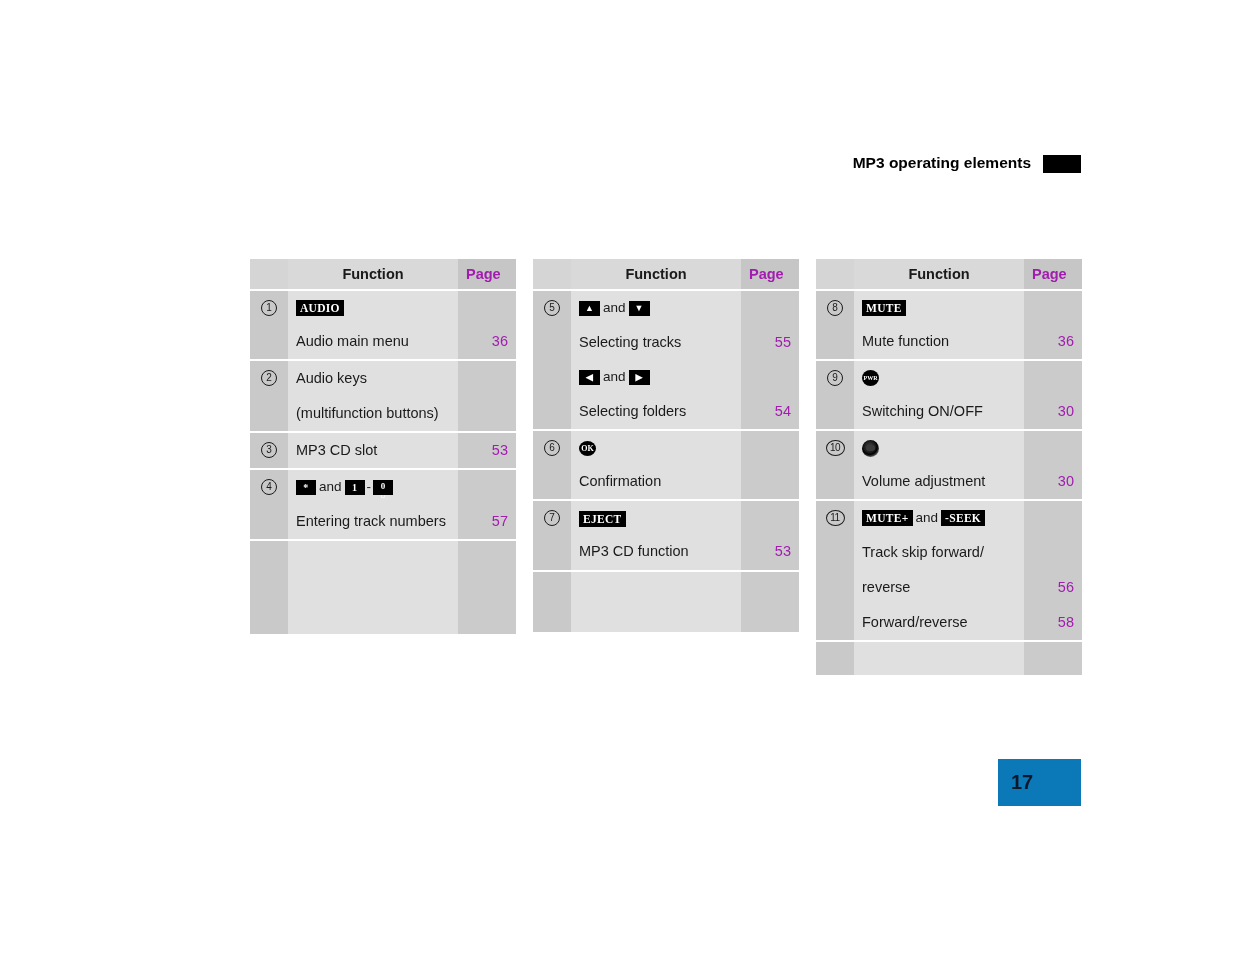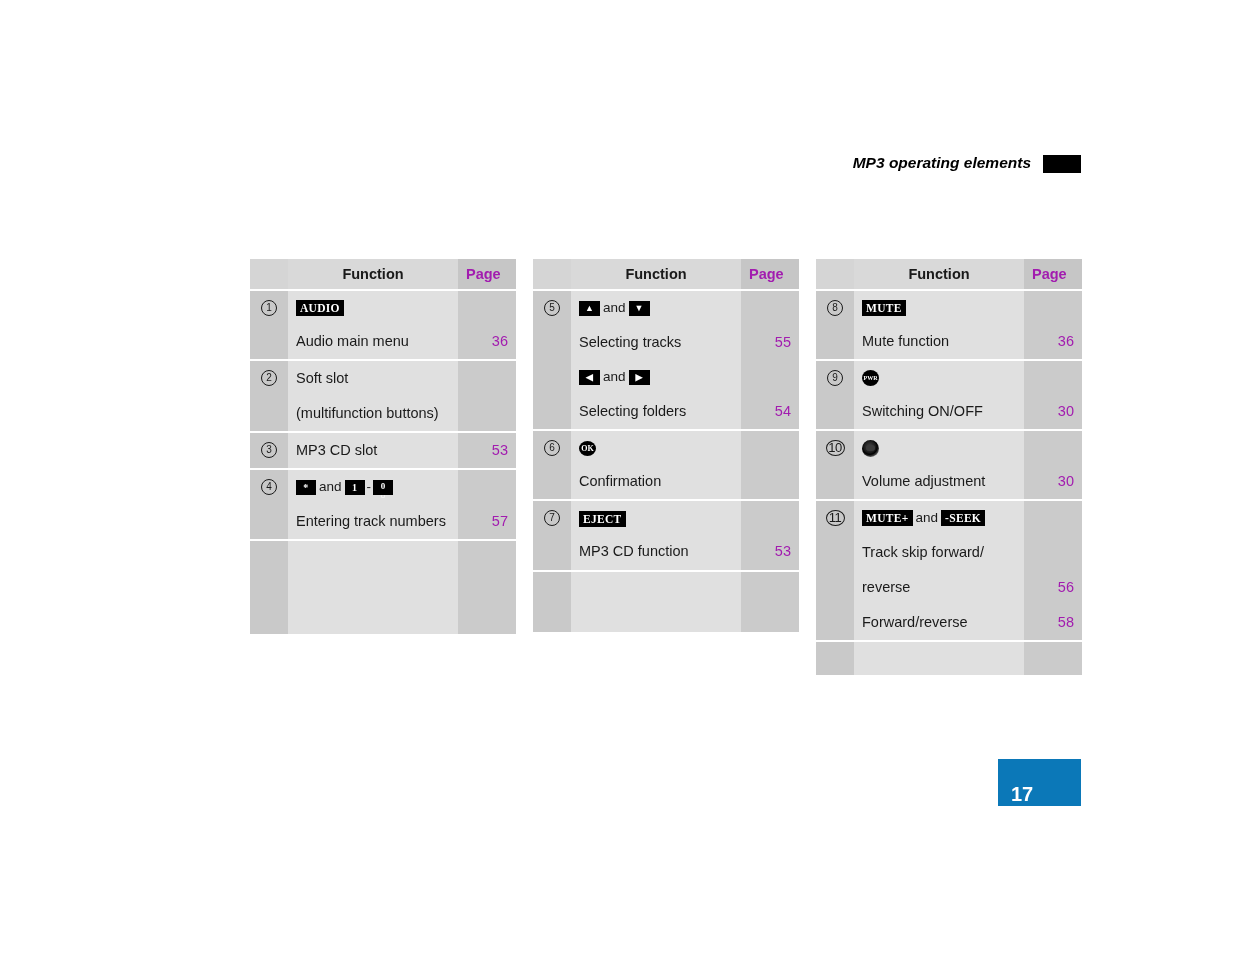--- a/index.html
+++ b/index.html
@@ -36,21 +36,20 @@
     font-size: 17px;
     font-weight: bold;
     letter-spacing: 0.1px;
   }
   .header-sub {
     height: 24px;
     display: flex;
     align-items: center;
     justify-content: flex-end;
     position: relative;
-    font-style: italic;
   }
   .header-sub-title {
     color: #000000;
     font-size: 15.5px;
     font-weight: bold;
     padding-right: 50px;
     white-space: nowrap;
   }
   .header-tab-marker {
     position: absolute;
@@ -148,21 +147,21 @@
     font-size: 10px;
     text-align: center;
     color: #1a1a1a;
     margin-top: 9px;
     font-family: "Liberation Sans", sans-serif;
   }
   .circ.wide {
     width: 17px;
     height: 14px;
     border-radius: 50%;
-    font-size: 13px;
+    font-size: 10px;
     letter-spacing: -0.5px;
   }
 
   
   .key {
     display: inline-block;
     background: #000000;
     color: #ffffff;
     font-size: 11.5px;
     font-weight: bold;
@@ -256,25 +255,25 @@
   }
 
   
   .page-badge {
     position: absolute;
     left: 998px;
     top: 759px;
     width: 83px;
     height: 47px;
     background: #0b78b8;
-    color: #ffffff;
+    color: #0f172a;
     font-size: 20px;
     font-weight: bold;
     display: flex;
-    align-items: flex-end;
+    align-items: center;
     padding-left: 13px;
     box-sizing: border-box;
   }
 </style>
 </head>
 <body>
 
 <div class="header-wrap">
   <div class="header-sub">
     <span class="header-sub-title">MP3 operating elements</span>
@@ -300,21 +299,21 @@
             <td class="cell-num" rowspan="2"><span class="circ">1</span></td>
             <td class="cell-fn glyphline" style="border-bottom:none"><span class="key">AUDIO</span></td>
             <td class="cell-pg" style="border-bottom:none"></td>
           </tr>
           <tr>
             <td class="cell-fn">Audio main menu</td>
             <td class="cell-pg">36</td>
           </tr>
           <tr>
             <td class="cell-num" rowspan="2"><span class="circ">2</span></td>
-            <td class="cell-fn" style="border-bottom:none">Soft slot</td>
+            <td class="cell-fn" style="border-bottom:none">Audio keys</td>
             <td class="cell-pg" style="border-bottom:none"></td>
           </tr>
           <tr>
             <td class="cell-fn">(multifunction buttons)</td>
             <td class="cell-pg"></td>
           </tr>
           <tr>
             <td class="cell-num" rowspan="1"><span class="circ">3</span></td>
             <td class="cell-fn">MP3 CD slot</td>
             <td class="cell-pg">53</td>

